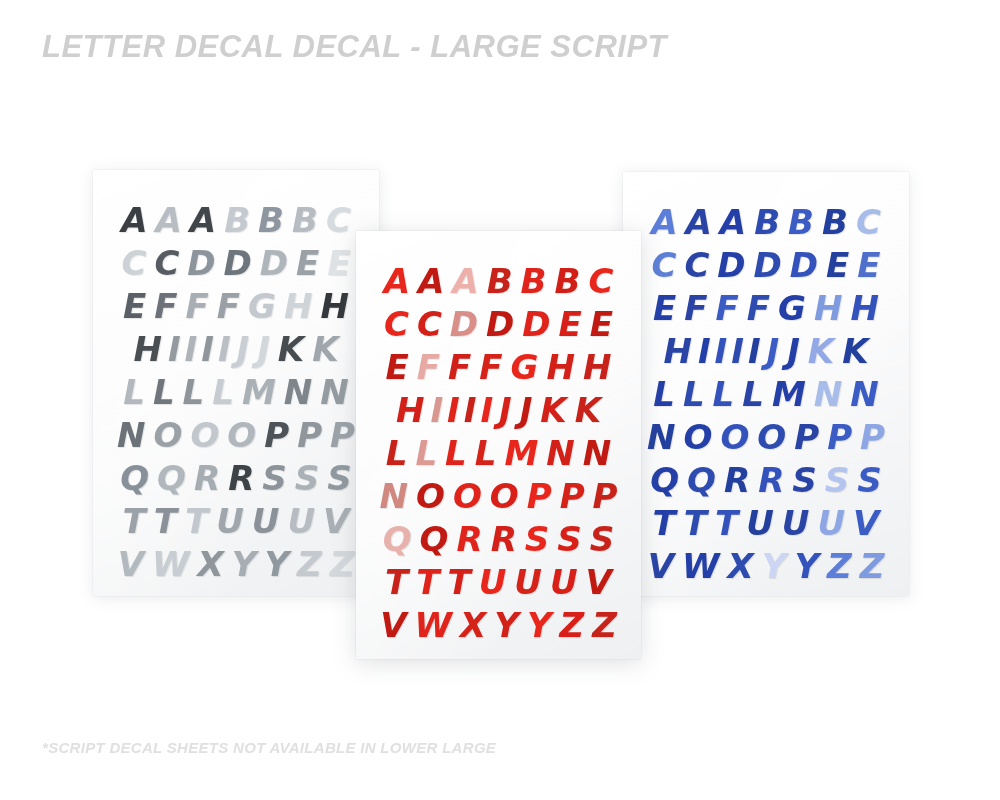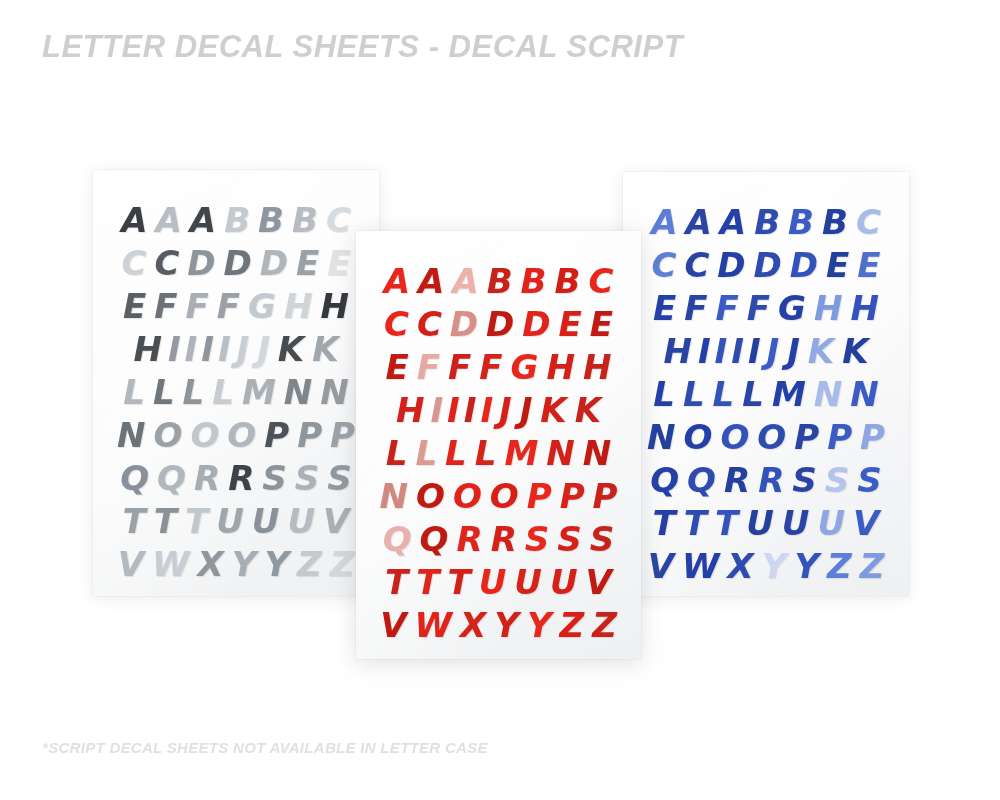--- a/index.html
+++ b/index.html
@@ -151,21 +151,21 @@
     color: #1f3f9e;
     white-space: nowrap;
   }
 </style>
 </head>
 <body>
 
 <div id="page">
 
   <div id="header">
-    <div id="subtitle">LETTER DECAL SHEETS - DECAL SCRIPT</div>
+    <div id="subtitle">LETTER DECAL DECAL - LARGE SCRIPT</div>
   </div>
 
   <div class="sheet" id="sheet-gray">
     <div class="grid">
         <div class="row">
           <span class="glyph" style="color: rgb(59, 63, 68);">A</span>
           <span class="glyph" style="color: rgb(183, 189, 194);">A</span>
           <span class="glyph" style="color: rgb(65, 70, 75);">A</span>
           <span class="glyph" style="color: rgb(196, 202, 208);">B</span>
           <span class="glyph" style="color: rgb(142, 151, 159);">B</span>
@@ -418,16 +418,16 @@
           <span class="glyph" style="color: rgb(224, 36, 27);">W</span>
           <span class="glyph" style="color: rgb(214, 35, 26);">X</span>
           <span class="glyph" style="color: rgb(211, 33, 25);">Y</span>
           <span class="glyph" style="color: rgb(232, 38, 28);">Y</span>
           <span class="glyph" style="color: rgb(216, 32, 24);">Z</span>
           <span class="glyph" style="color: rgb(200, 35, 26);">Z</span>
         </div>
       </div>
   </div>
 
-  <div id="footnote">*SCRIPT DECAL SHEETS NOT AVAILABLE IN LETTER CASE</div>
+  <div id="footnote">*SCRIPT DECAL SHEETS NOT AVAILABLE IN LOWER LARGE</div>
 
 
 </div>
 
 </body></html>

